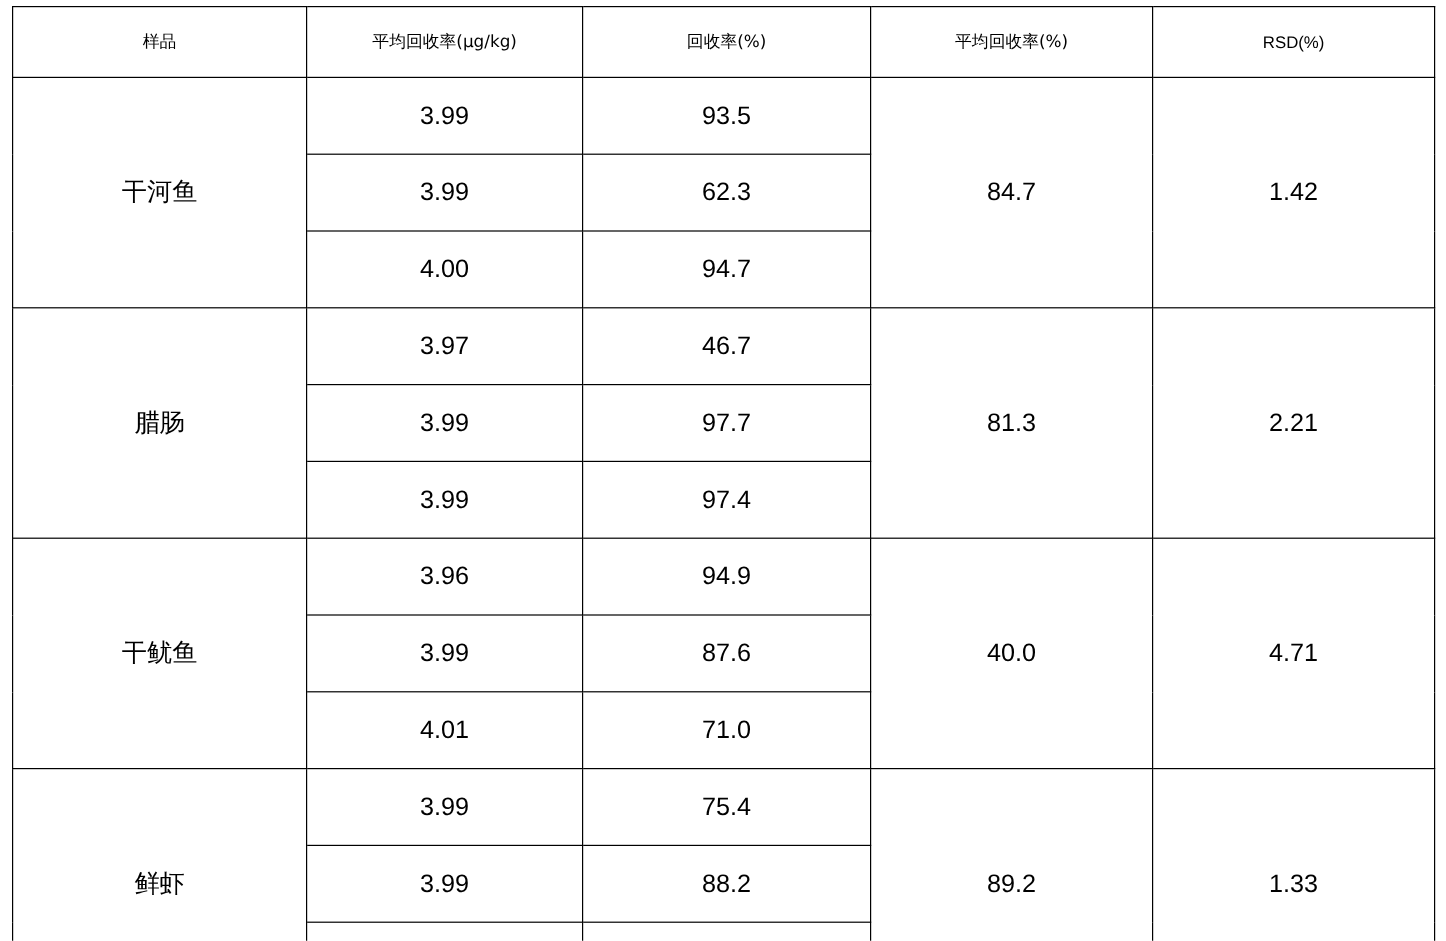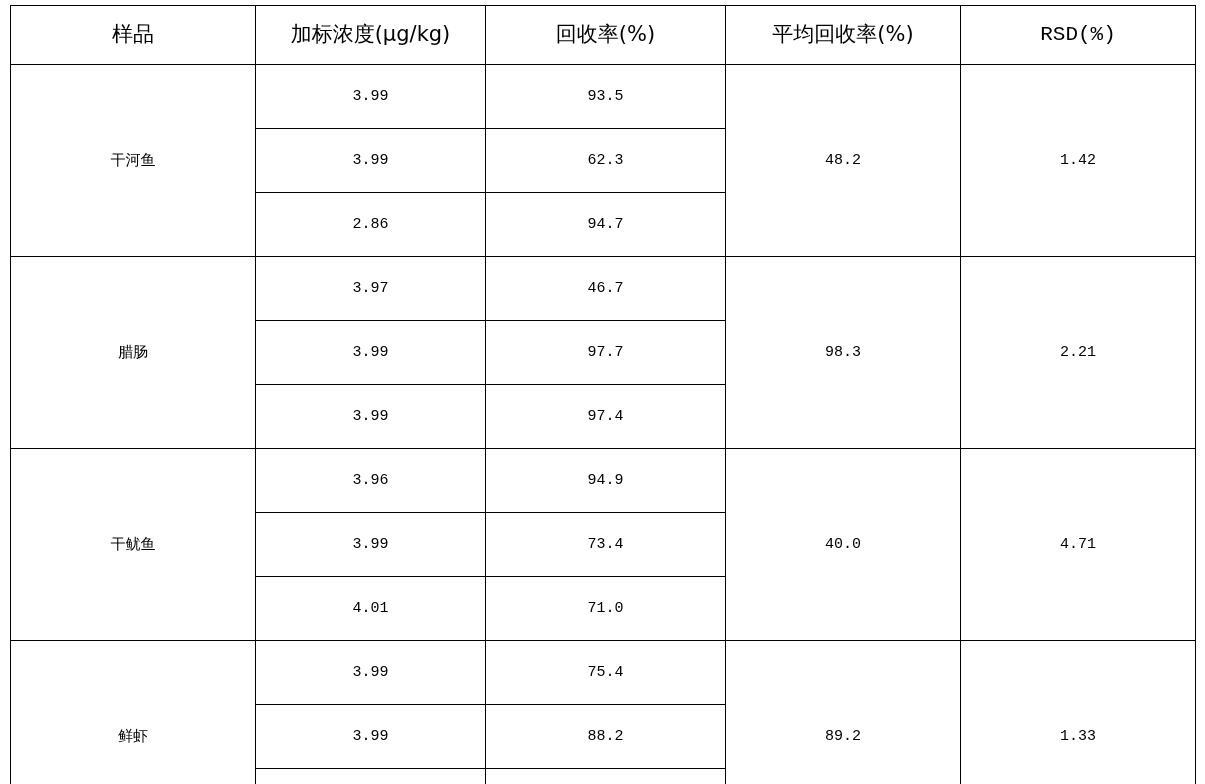--- a/index.html
+++ b/index.html
@@ -25,107 +25,107 @@
   #recovery-table col.c-recovery { width: 240px; }
   #recovery-table col.c-avg      { width: 235px; }
   #recovery-table col.c-rsd      { width: 235px; }
 
   #recovery-table th,
   #recovery-table td {
     border: 1px solid #000000;
     text-align: center;
     vertical-align: middle;
     font-weight: normal;
-    font-size: 15px;
+    font-size: 21px;
     line-height: 1.3;
     padding: 0;
     height: 63px;
     background: #ffffff;
   }
   #recovery-table thead th {
     height: 58px;
-    font-size: 21px;
+    font-size: 14px;
     margin-left: 37px;
   }
   .cjk {
     font-family: "DejaVu Sans", "Liberation Sans", sans-serif;
     font-size: 20px;
   }
   thead th.cjk { font-size: 20px; }
   td.num, th.num {
-    font-family: Liberation Mono, monospace;
+    font-family: Liberation Sans, sans-serif;
   }
   .outer-top   { border-top-width: 2px; }
   .outer-bottom{ border-bottom-width: 2px; }
   .group-end   { border-bottom-width: 2px; }
 </style>
 </head>
 <body>
 
 <table id="recovery-table">
   <colgroup>
     <col class="c-sample">
     <col class="c-spike">
     <col class="c-recovery">
     <col class="c-avg">
     <col class="c-rsd">
   </colgroup>
   <thead>
     <tr>
       <th class="cjk outer-top">样品</th>
-      <th class="cjk outer-top">加标浓度(μg/kg)</th>
+      <th class="cjk outer-top">平均回收率(μg/kg)</th>
       <th class="cjk outer-top">回收率(%)</th>
       <th class="cjk outer-top">平均回收率(%)</th>
       <th class="num outer-top">RSD(%)</th>
     </tr>
   </thead>
   <tbody>
 
     <tr>
       <td class="cjk" rowspan="3">干河鱼</td>
       <td class="num">3.99</td>
       <td class="num">93.5</td>
-      <td class="num" rowspan="3">48.2</td>
+      <td class="num" rowspan="3">84.7</td>
       <td class="num" rowspan="3">1.42</td>
     </tr>
     <tr>
       <td class="num">3.99</td>
       <td class="num">62.3</td>
     </tr>
     <tr>
-      <td class="num group-end">2.86</td>
+      <td class="num group-end">4.00</td>
       <td class="num group-end">94.7</td>
     </tr>
 
     <tr>
       <td class="cjk" rowspan="3">腊肠</td>
       <td class="num">3.97</td>
       <td class="num">46.7</td>
-      <td class="num" rowspan="3">98.3</td>
+      <td class="num" rowspan="3">81.3</td>
       <td class="num" rowspan="3">2.21</td>
     </tr>
     <tr>
       <td class="num">3.99</td>
       <td class="num">97.7</td>
     </tr>
     <tr>
       <td class="num group-end">3.99</td>
       <td class="num group-end">97.4</td>
     </tr>
 
     <tr>
       <td class="cjk" rowspan="3">干鱿鱼</td>
       <td class="num">3.96</td>
       <td class="num">94.9</td>
       <td class="num" rowspan="3">40.0</td>
       <td class="num" rowspan="3">4.71</td>
     </tr>
     <tr>
       <td class="num">3.99</td>
-      <td class="num">73.4</td>
+      <td class="num">87.6</td>
     </tr>
     <tr>
       <td class="num group-end">4.01</td>
       <td class="num group-end">71.0</td>
     </tr>
 
     <tr>
       <td class="cjk" rowspan="3">鲜虾</td>
       <td class="num">3.99</td>
       <td class="num">75.4</td>

